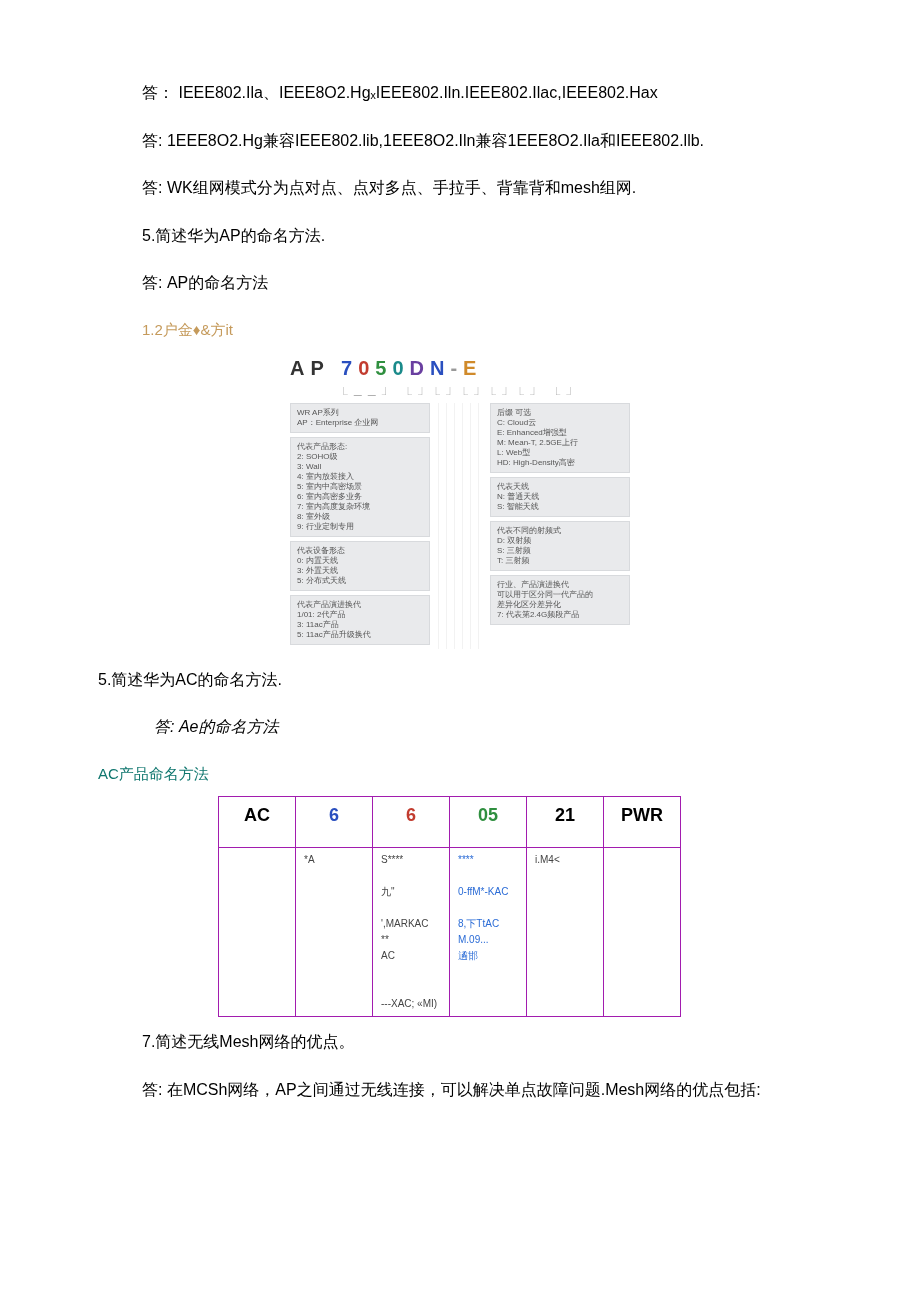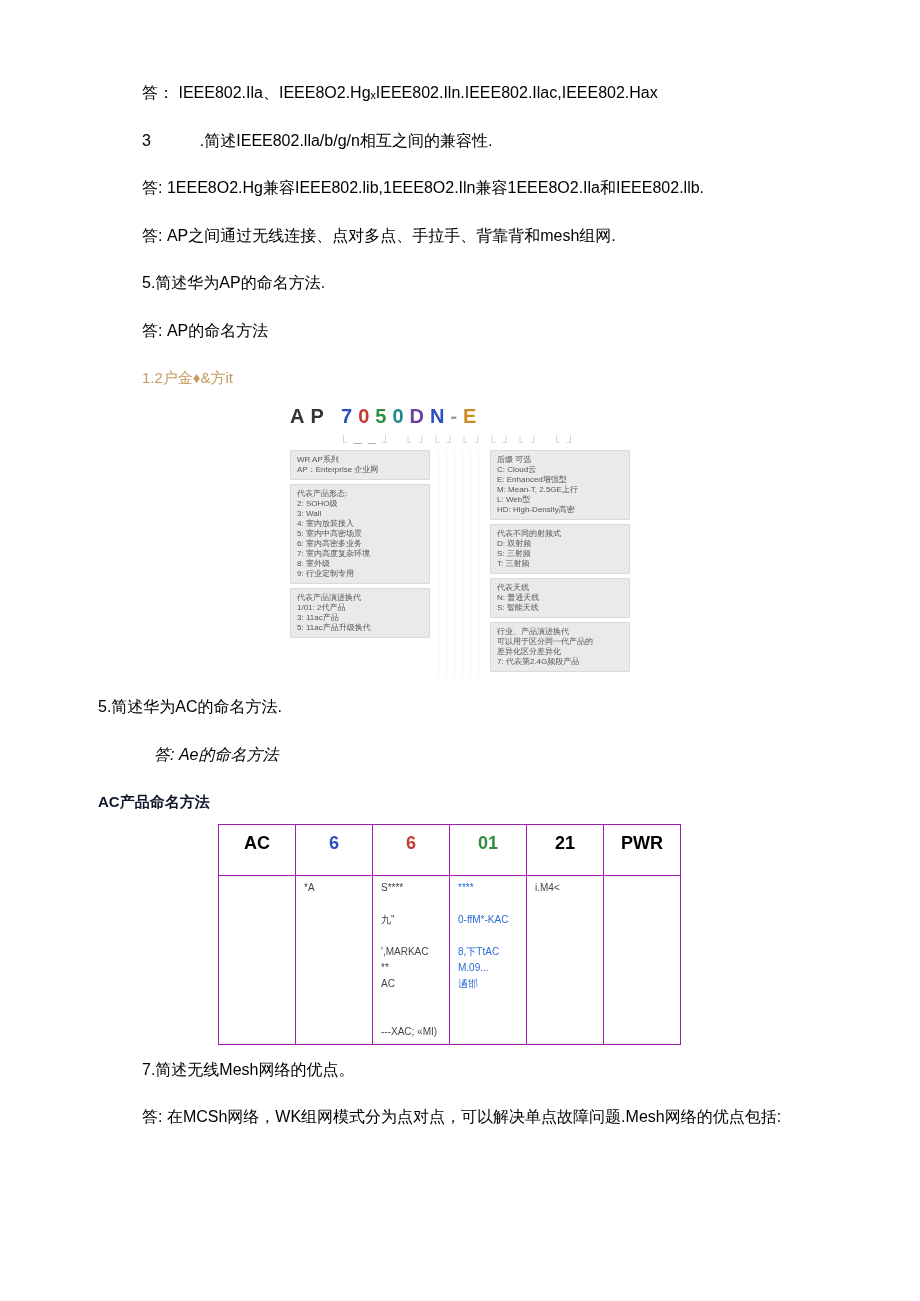--- a/index.html
+++ b/index.html
@@ -118,30 +118,25 @@
 </head>
 <body>
 
 <div class="page">
 
   <p class="para indent">
     <span>答：</span>
     <span>IEEE802.Ila、IEEE8O2.HgₓIEEE802.Iln.IEEE802.Ilac,IEEE802.Hax</span>
   </p>
 
-  <p class="para indent">
-    <span>3</span>
-    <span style="display:inline-block;width:40px"></span>
-    <span>.简述IEEE802.lla/b/g/n相互之间的兼容性.</span>
-  </p>
 
   <p class="para indent">答: 1EEE8O2.Hg兼容IEEE802.lib,1EEE8O2.Iln兼容1EEE8O2.Ila和IEEE802.llb.</p>
 
 
-  <p class="para indent">答: AP之间通过无线连接、点对多点、手拉手、背靠背和mesh组网.</p>
+  <p class="para indent">答: WK组网模式分为点对点、点对多点、手拉手、背靠背和mesh组网.</p>
 
   <p class="para indent">5.简述华为AP的命名方法.</p>
 
   <p class="para indent">答: AP的命名方法</p>
 
   <p class="sub-heading">1.2户金♦&amp;方it</p>
 
   <div class="ap-diagram">
     <div class="ap-title">
       <span class="c-black">A</span><span class="c-black">P</span><span> </span><span class="c-blue">7</span><span class="c-red">0</span><span class="c-green">5</span><span class="c-teal">0</span><span class="c-purple">D</span><span class="c-blue">N</span><span class="c-dash">-</span><span class="c-orange">E</span>
@@ -153,61 +148,65 @@
 AP：Enterprise 企业网</div>
         <div class="ap-box">代表产品形态:
 2: SOHO级
 3: Wall
 4: 室内放装接入
 5: 室内中高密场景
 6: 室内高密多业务
 7: 室内高度复杂环境
 8: 室外级
 9: 行业定制专用</div>
+        <div class="ap-box">代表设备形态
+0: 内置天线
+3: 外置天线
+5: 分布式天线</div>
         <div class="ap-box">代表产品演进换代
 1/01: 2代产品
 3: 11ac产品
 5: 11ac产品升级换代</div>
       </div>
       <div class="ap-lines"></div>
       <div class="ap-col">
         <div class="ap-box">后缀 可选
 C: Cloud云
 E: Enhanced增强型
 M: Mean-T, 2.5GE上行
 L: Web型
 HD: High-Density高密</div>
+        <div class="ap-box">代表天线
+N: 普通天线
+S: 智能天线</div>
         <div class="ap-box">代表不同的射频式
 D: 双射频
 S: 三射频
 T: 三射频</div>
-        <div class="ap-box">代表天线
-N: 普通天线
-S: 智能天线</div>
         <div class="ap-box">行业、产品演进换代
 可以用于区分同一代产品的
 差异化区分差异化
 7: 代表第2.4G频段产品</div>
       </div>
     </div>
   </div>
 
   <p class="para">5.简述华为AC的命名方法.</p>
 
   <p class="para indent2">答: Ae的命名方法</p>
 
-  <p class="sub-heading" style="padding-left:0;color:#0f172a;font-weight:bold;">AC产品命名方法</p>
+  <p class="sub-heading" style="padding-left:0;color:#0f766e;">AC产品命名方法</p>
 
   <table class="ac-table">
     <thead>
       <tr>
         <th>AC</th>
         <th class="c-blue">6</th>
         <th class="c-red">6</th>
-        <th class="c-green">01</th>
+        <th class="c-green">05</th>
         <th>21</th>
         <th>PWR</th>
       </tr>
     </thead>
     <tbody>
       <tr>
         <td></td>
         <td>*A</td>
         <td>S****
 
@@ -227,15 +226,15 @@
 M.09...
 遹邯</span></td>
         <td>i.M4&lt;</td>
         <td></td>
       </tr>
     </tbody>
   </table>
 
   <p class="para indent">7.简述无线Mesh网络的优点。</p>
 
-  <p class="para indent">答: 在MCSh网络，WK组网模式分为点对点，可以解决单点故障问题.Mesh网络的优点包括:</p>
+  <p class="para indent">答: 在MCSh网络，AP之间通过无线连接，可以解决单点故障问题.Mesh网络的优点包括:</p>
 
 </div>
 
 </body></html>

